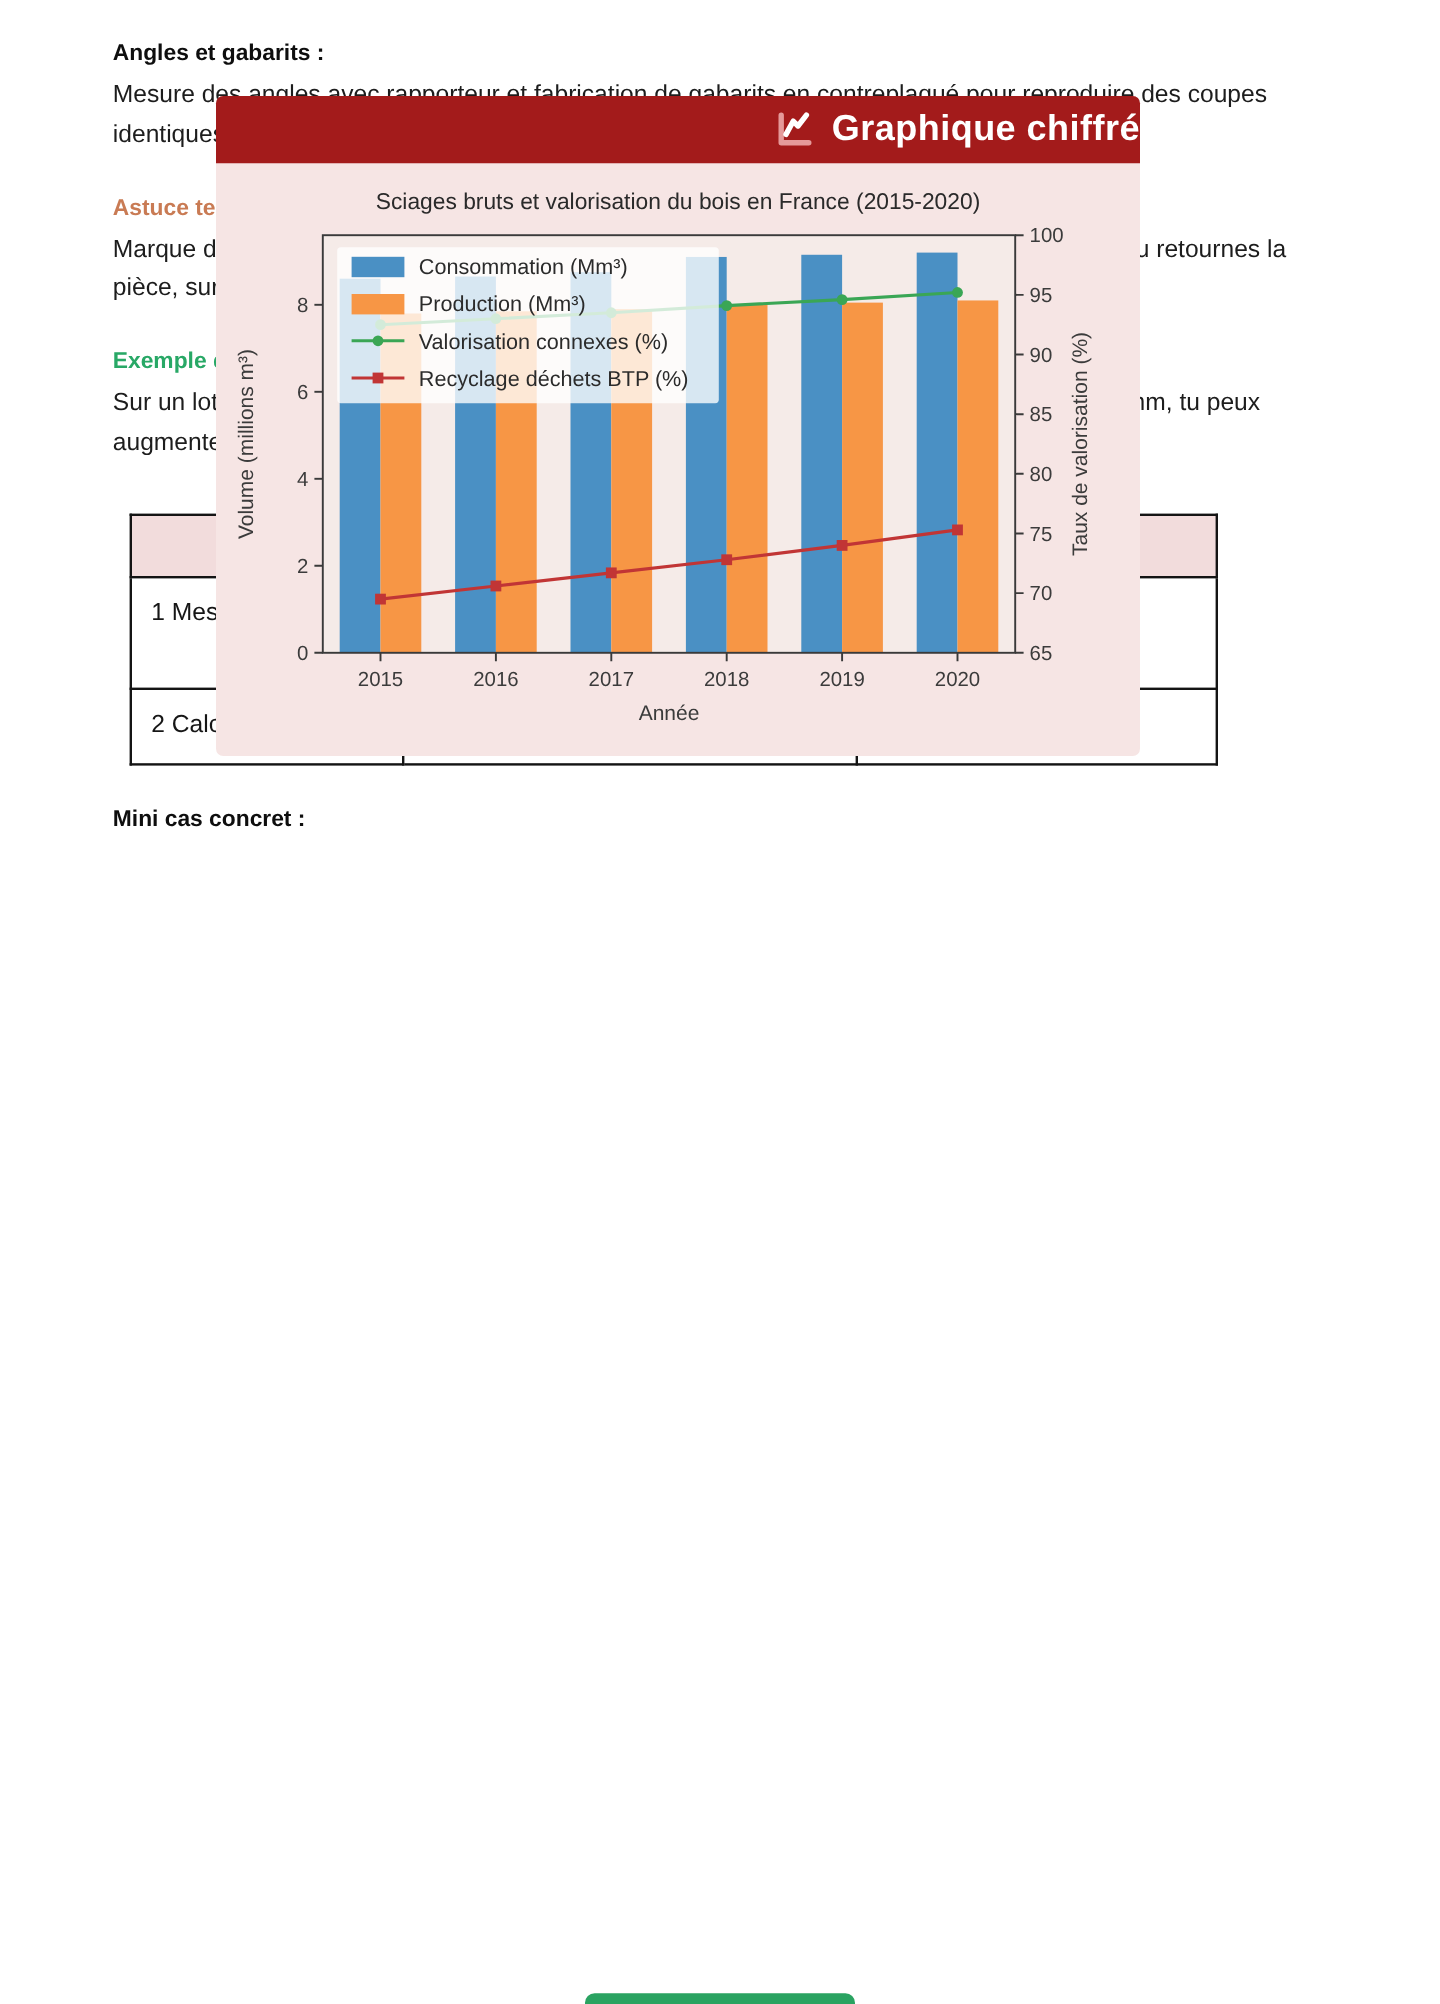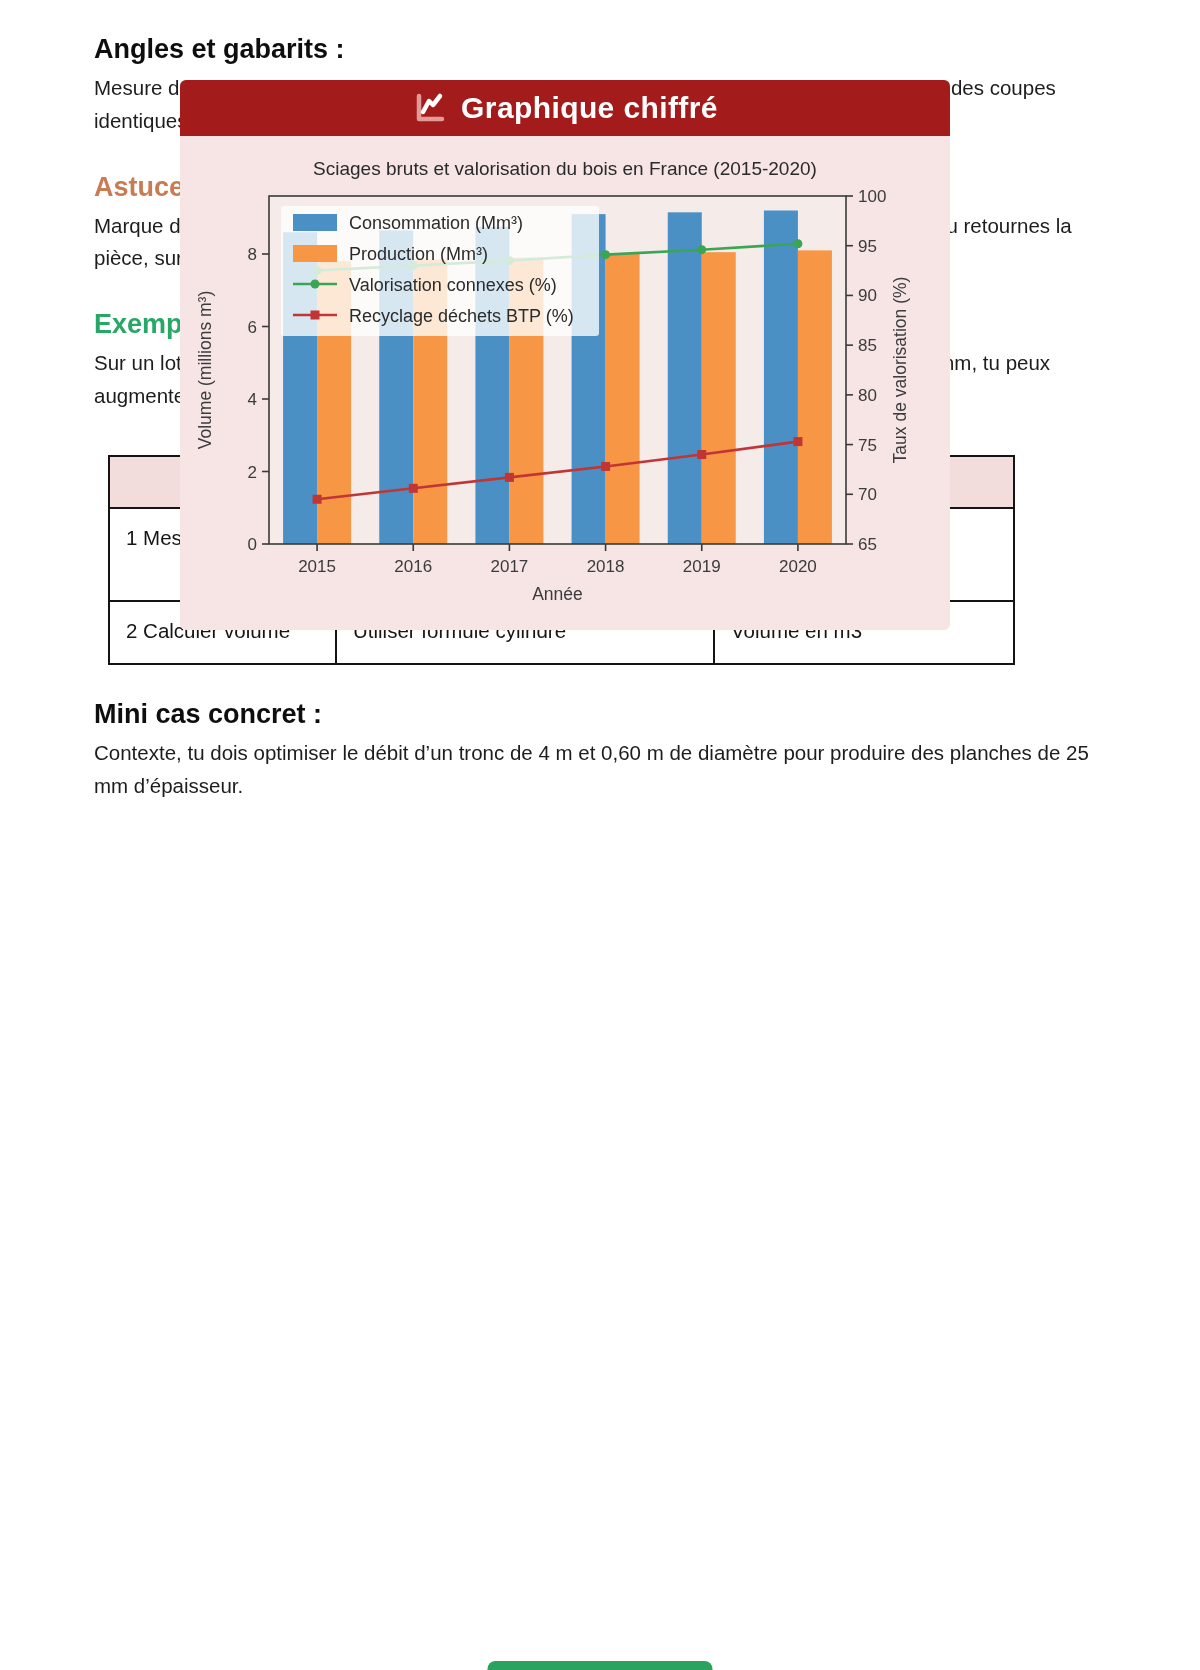--- a/index.html
+++ b/index.html
@@ -2,29 +2,29 @@
 <html><head>
 <meta charset="utf-8">
 <style>
   html,body{margin:0;padding:0;background:#ffffff;}
   .page{
     position:relative;width:1200px;height:1670px;margin:0 auto;background:#ffffff;
     overflow:hidden;font-family:"Liberation Sans","DejaVu Sans",sans-serif;color:#1d1d1d;
   }
   
   .chart-card{position:absolute;left:180px;top:80px;width:770px;background:#f6e5e4;border-radius:6px;padding-bottom:14px;}
-  .chart-banner{height:56px;background:#a31b1b;border-radius:6px 6px 0 0;display:flex;align-items:center;justify-content:center;gap:13px;}
+  .chart-banner{height:56px;background:#a31b1b;border-radius:6px 6px 0 0;display:flex;align-items:center;justify-content:flex-end;gap:13px;}
   .chart-banner-title{color:#ffffff;font-weight:bold;font-size:30px;letter-spacing:.4px;}
   .banner-icon{display:block;}
   .plot-title{text-align:center;margin-top:22px;font-size:19px;color:#2a2a2a;}
   .chart-svg{display:block;margin:6px auto 0;}
   .chart-svg text{font-family:"Liberation Sans","DejaVu Sans",sans-serif;}
   
   .section{margin-left:94px;margin-right:94px;max-width:1012px;}
-  .sec-h{font-weight:bold;font-size:27px;color:#0e0e0e;margin:34px 0 0 0;}
+  .sec-h{font-weight:bold;font-size:19px;color:#0e0e0e;margin:34px 0 0 0;}
   .sec-h.orange{color:#c97b54;}
   .sec-h.green{color:#28a866;}
   .sec-p{font-size:20.5px;line-height:1.6;color:#1d1d1d;margin:7px 0 0 0;}
   
   table.steps{border-collapse:collapse;margin:42px 0 0 14px;width:905px;table-layout:fixed;}
   table.steps th,table.steps td{border:2px solid #141414;}
   table.steps th{background:#f2dcdc;font-size:20.5px;font-weight:bold;color:#111;padding:13px 8px;text-align:center;}
   table.steps td{font-size:20.5px;color:#161616;padding:14px 16px 16px 16px;vertical-align:top;text-align:left;background:#ffffff;white-space:pre-line;line-height:1.5;}
   
   .bottom-pill{position:absolute;bottom:0;left:50%;transform:translateX(-50%);width:225px;height:9px;border-radius:8px 8px 0 0;background:#2aa361;}
@@ -169,18 +169,17 @@
           <td>2 Calculer volume</td>
           <td>Utiliser formule cylindre</td>
           <td>Volume en m3</td>
         </tr>
       </tbody>
     </table>
   </div>
 
   <div class="section">
     <div class="sec-h">Mini cas concret :</div>
-    <p class="sec-p">Contexte, tu dois optimiser le débit d’un tronc de 4 m et 0,60 m de diamètre pour produire des planches de 25 mm d’épaisseur.</p>
   </div>
 
 
   <div class="bottom-pill"></div>
 </div>
 
 </body></html>

